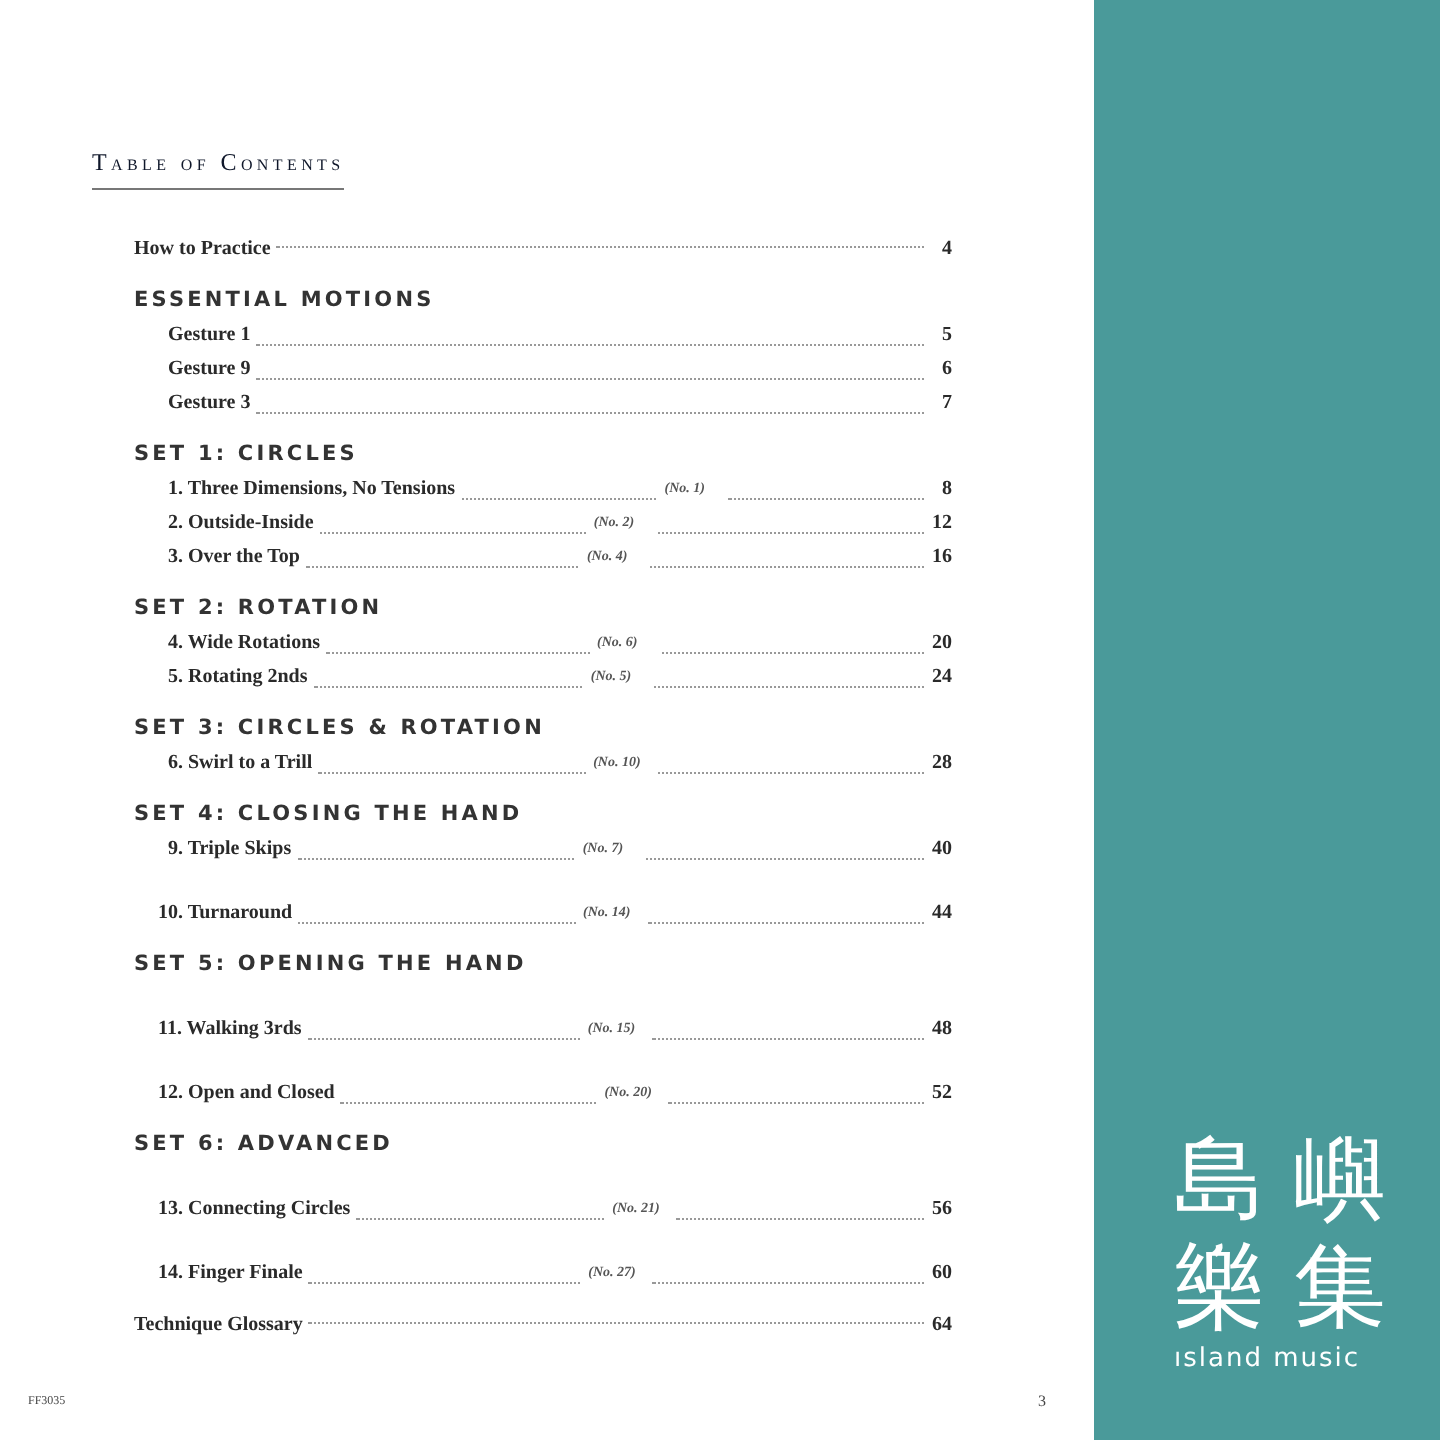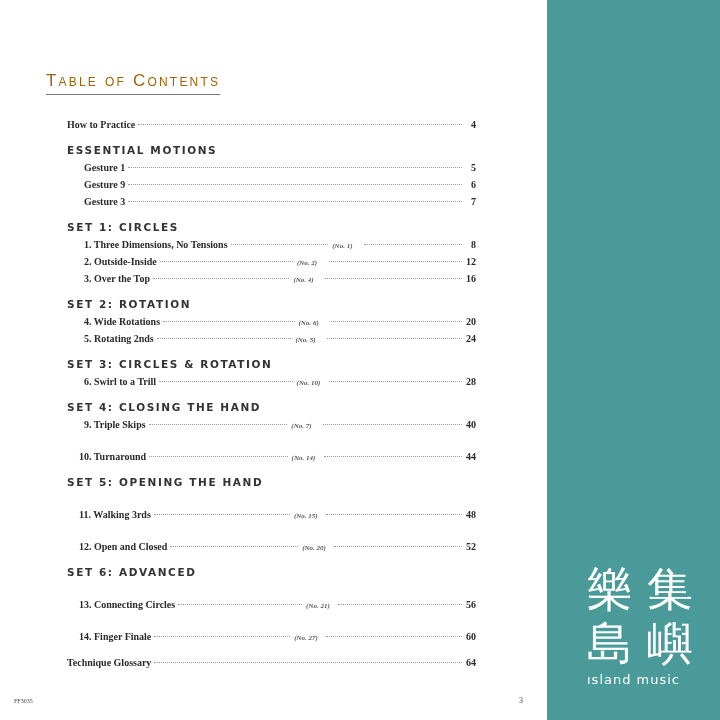--- a/index.html
+++ b/index.html
@@ -12,23 +12,23 @@
     .page {
       position: absolute; left: 0; top: 0; width: 547px; height: 720px;
       background: #ffffff;
     }
     .side-panel {
       position: absolute; left: 547px; top: 0; width: 173px; height: 720px;
       background: #4a9a9a;
     }
     .toc-title {
       position: absolute; left: 46px; top: 71px;
-      font-family: Liberation Sans, sans-serif;
-      font-size: 17px; letter-spacing: 2.2px;
-      color: #a16207;
+      font-family: Liberation Serif, serif;
+      font-size: 12px; letter-spacing: 2.2px;
+      color: #0f172a;
       font-variant: small-caps;
       padding-bottom: 3px;
       border-bottom: 1.5px solid #777;
       line-height: 20px;
     }
     .toc {
       position: absolute; left: 67px; top: 116px; width: 409px; font-weight: bold;
     }
     .row {
       position: relative; display: flex; align-items: baseline;
@@ -37,21 +37,21 @@
     .row .label { white-space: nowrap; background: #fff; padding-right: 1px; }
     .row .leader {
       flex: 1; border-bottom: 1px dotted #999; height: 0; margin: 0 2px;
       position: relative; top: -3px;
     }
     .row .no {
       font-style: italic; font-size: 7px; color: #555; white-space: nowrap;
       width: 30px; padding-left: 2px;
     }
     .row .page-num { width: 12px; text-align: right; white-space: nowrap; }
-    .row.sub { padding-left: 17px; }
+    .row.sub { padding-left: 17px; align-items: flex-end; }
     .row.sub.num2 { padding-left: 12px; margin-top: 15px; }
     .section-head {
       font-family: "DejaVu Sans", sans-serif;
       font-size: 10.5px; letter-spacing: 1.6px; color: #333;
       height: 17px; line-height: 17px; margin-top: 9px;
     }
     .spacer { height: 9px; }
     .footer-code {
       position: absolute; left: 14px; top: 698px;
       font-size: 6px; color: #444;
@@ -208,16 +208,16 @@
     </div>
   </div>
 
   <div class="footer-code">FF3035</div>
   <div class="footer-page">3</div>
 </div>
 
 <div class="side-panel"></div>
 
 <div class="logo">
+  <div class="cjk">島嶼</div>
   <div class="cjk">樂集</div>
-  <div class="cjk">島嶼</div>
   <div class="en">ısland music</div>
 </div>
 
 </body></html>

